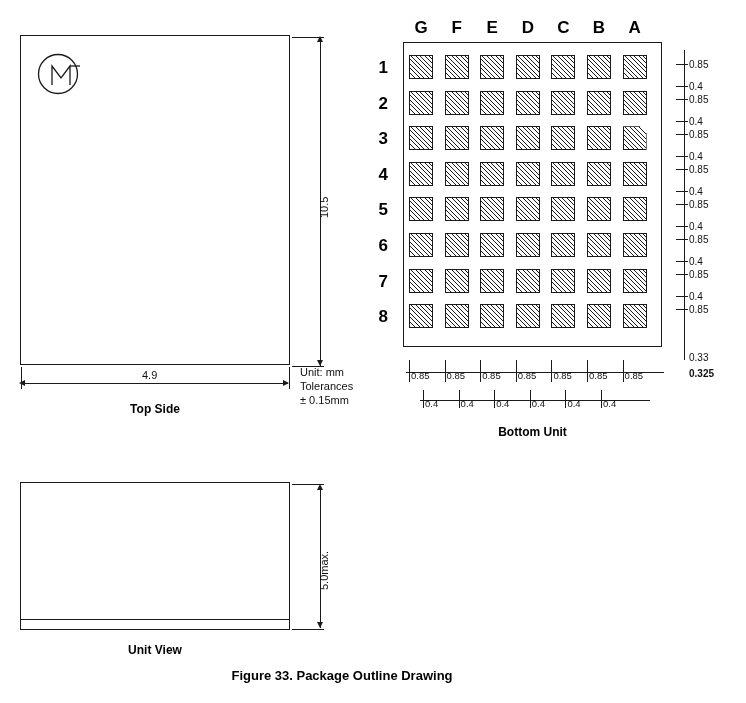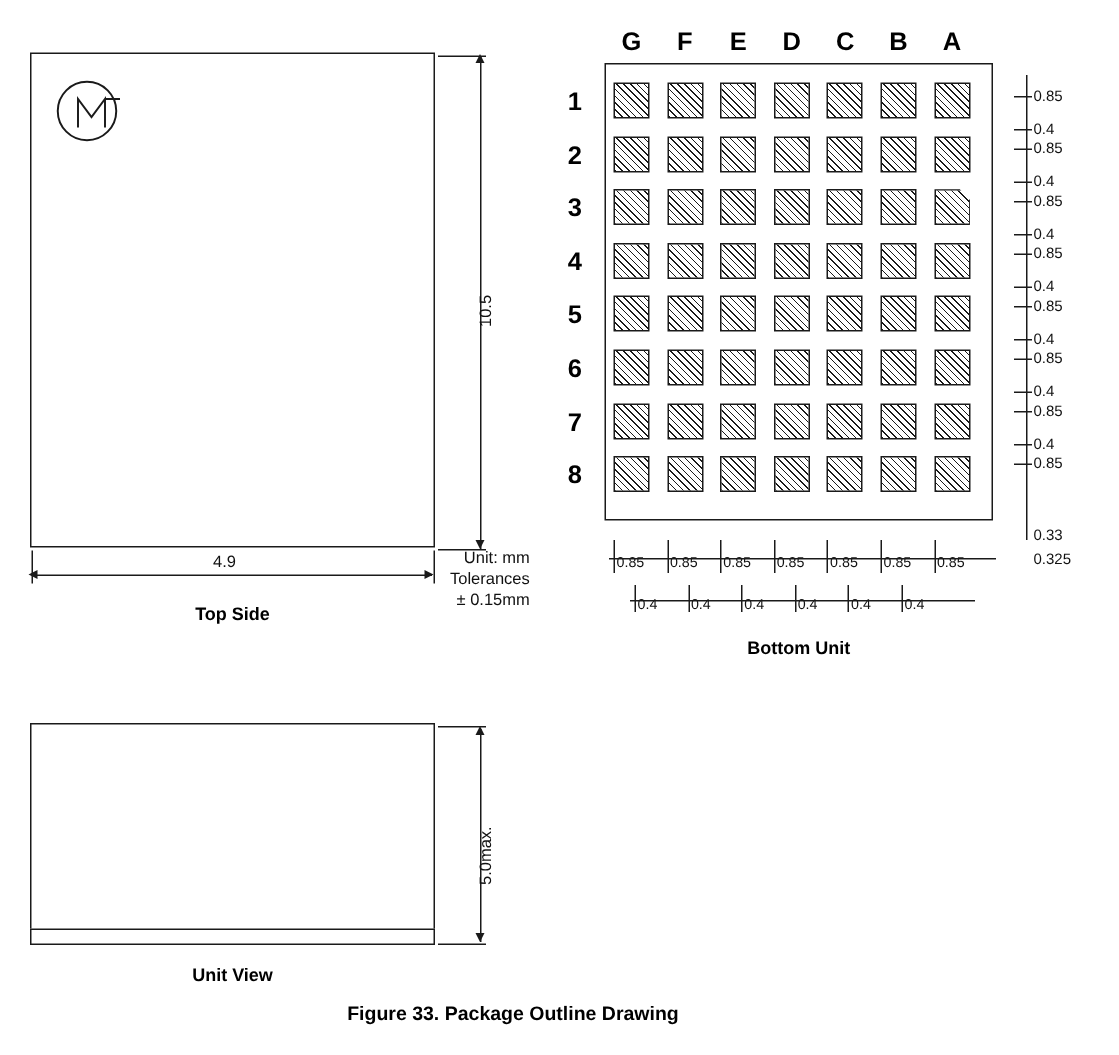--- a/index.html
+++ b/index.html
@@ -134,21 +134,20 @@
     border: 1px solid #1a1a1a;
     background: #ffffff;
     box-sizing: border-box;
   }
 
   #unit-note {
     left: 300px; top: 365px;
     font-size: 11px;
     line-height: 14px;
     color: #111;
-    text-align: right;
   }
 
   #figure-caption {
     left: 0; top: 668px;
     width: 684px;
     font-size: 13px;
     font-weight: bold;
     text-align: center;
   }
 </style>
@@ -290,21 +289,21 @@
     <div class="line-h" style="left: 676px; top: 239px; width: 12px;"></div>
     <div class="rdim" style="left: 689px; top: 256px;">0.4</div>
     <div class="line-h" style="left: 676px; top: 261px; width: 12px;"></div>
     <div class="rdim" style="left: 689px; top: 269px;">0.85</div>
     <div class="line-h" style="left: 676px; top: 274px; width: 12px;"></div>
     <div class="rdim" style="left: 689px; top: 291px;">0.4</div>
     <div class="line-h" style="left: 676px; top: 296px; width: 12px;"></div>
     <div class="rdim" style="left: 689px; top: 304px;">0.85</div>
     <div class="line-h" style="left: 676px; top: 309px; width: 12px;"></div>
     <div class="rdim" style="left: 689px; top: 352px;">0.33</div>
-    <div class="rdim" style="left: 689px; top: 368px;">0.325</div>
+    <div class="rdim" style="left: 689px; top: 368px; font-weight: bold;">0.325</div>
   </div>
 <div id="col-dims">
     <div class="cdim" style="left: 411px; top: 370px;">0.85</div>
     <div class="line-v" style="left: 409px; top: 360px; height: 22px;"></div>
     <div class="cdim" style="left: 446.6px; top: 370px;">0.85</div>
     <div class="line-v" style="left: 444.6px; top: 360px; height: 22px;"></div>
     <div class="cdim" style="left: 482.2px; top: 370px;">0.85</div>
     <div class="line-v" style="left: 480.2px; top: 360px; height: 22px;"></div>
     <div class="cdim" style="left: 517.8px; top: 370px;">0.85</div>
     <div class="line-v" style="left: 515.8px; top: 360px; height: 22px;"></div>

